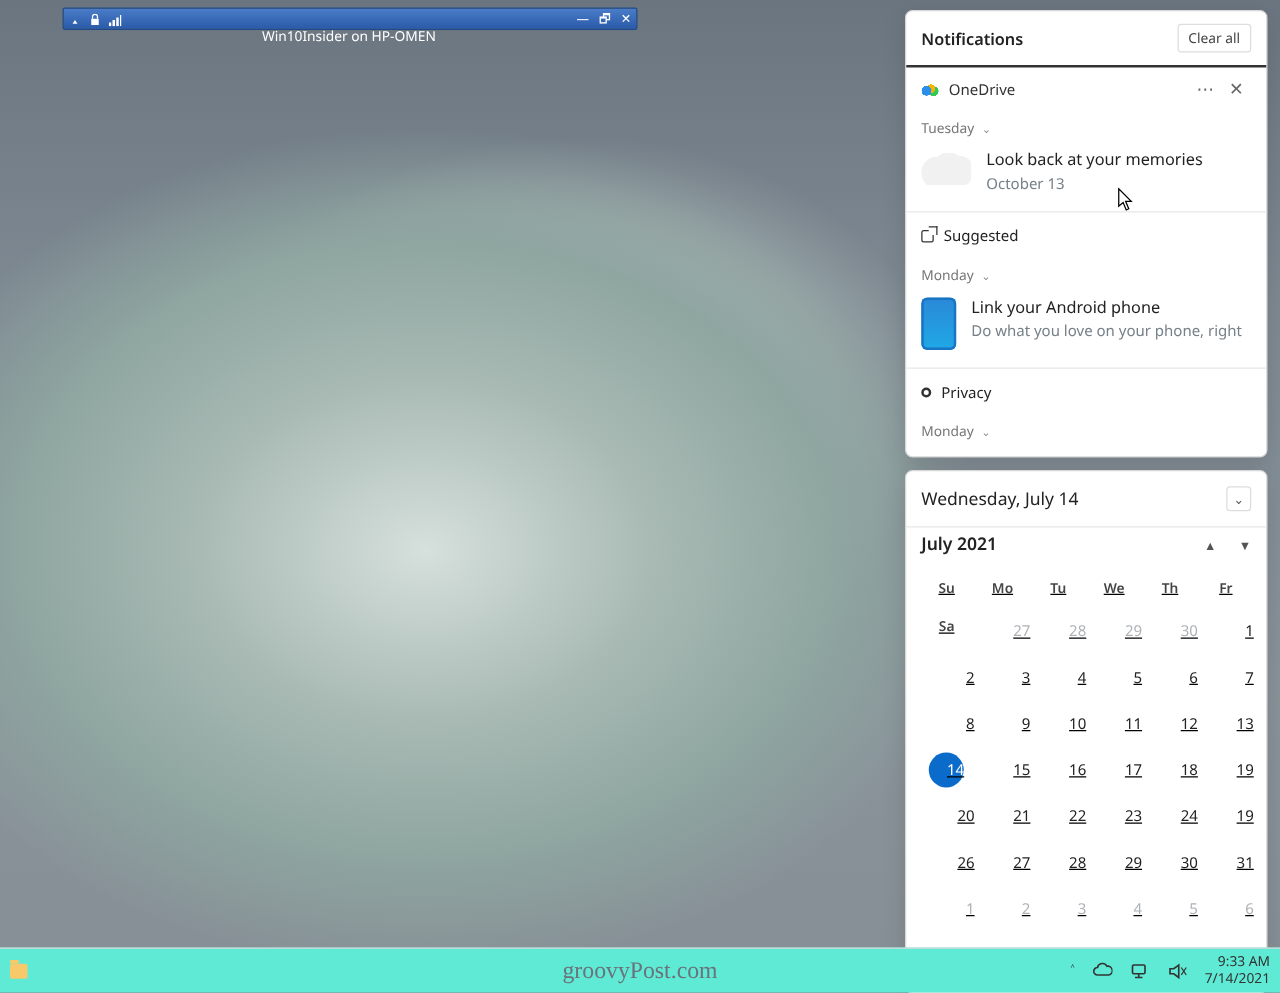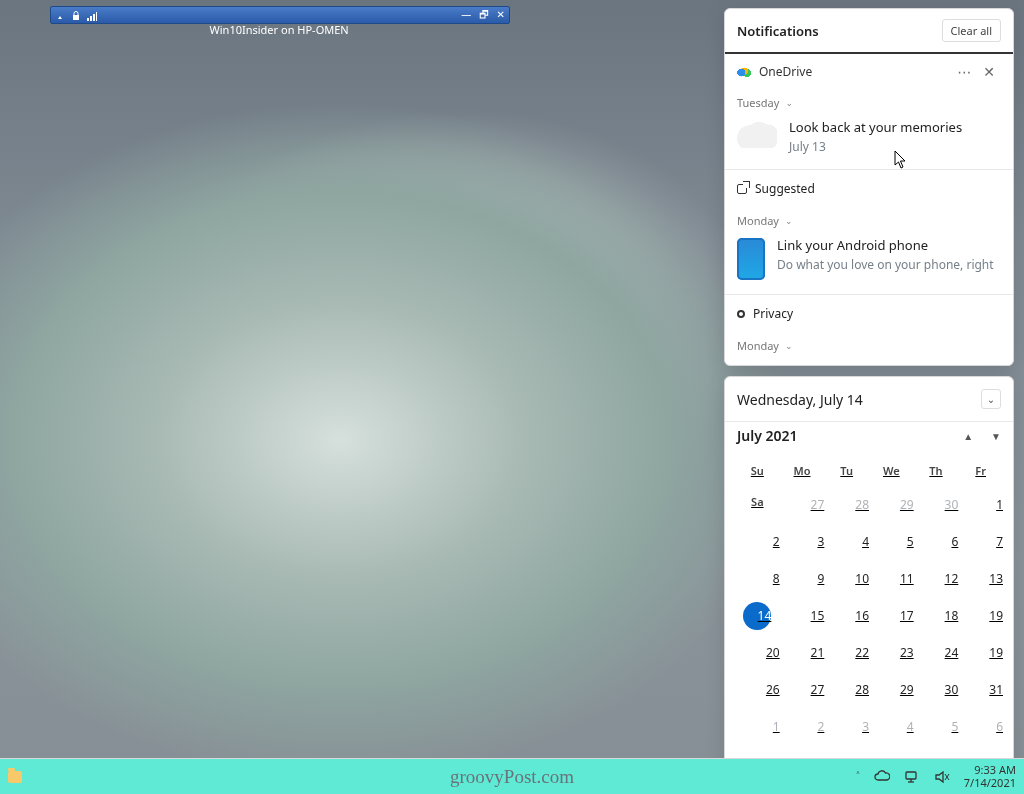--- a/index.html
+++ b/index.html
@@ -175,21 +175,21 @@
       <span class="x">✕</span>
     </div>
     <div class="day-label">
       <span>Tuesday</span>
       <span class="chev">⌄</span>
     </div>
     <div class="item-row">
       <div class="cloud-ico"></div>
       <div>
         <div class="item-title">Look back at your memories</div>
-        <div class="item-sub">July 13</div>
+        <div class="item-sub">October 13</div>
       </div>
     </div>
 
     <div class="group-border"></div>
     <div class="sugg-row">
       <span class="sugg-ico"></span>
       <span>Suggested</span>
     </div>
     <div class="day-label">
       <span>Monday</span>

